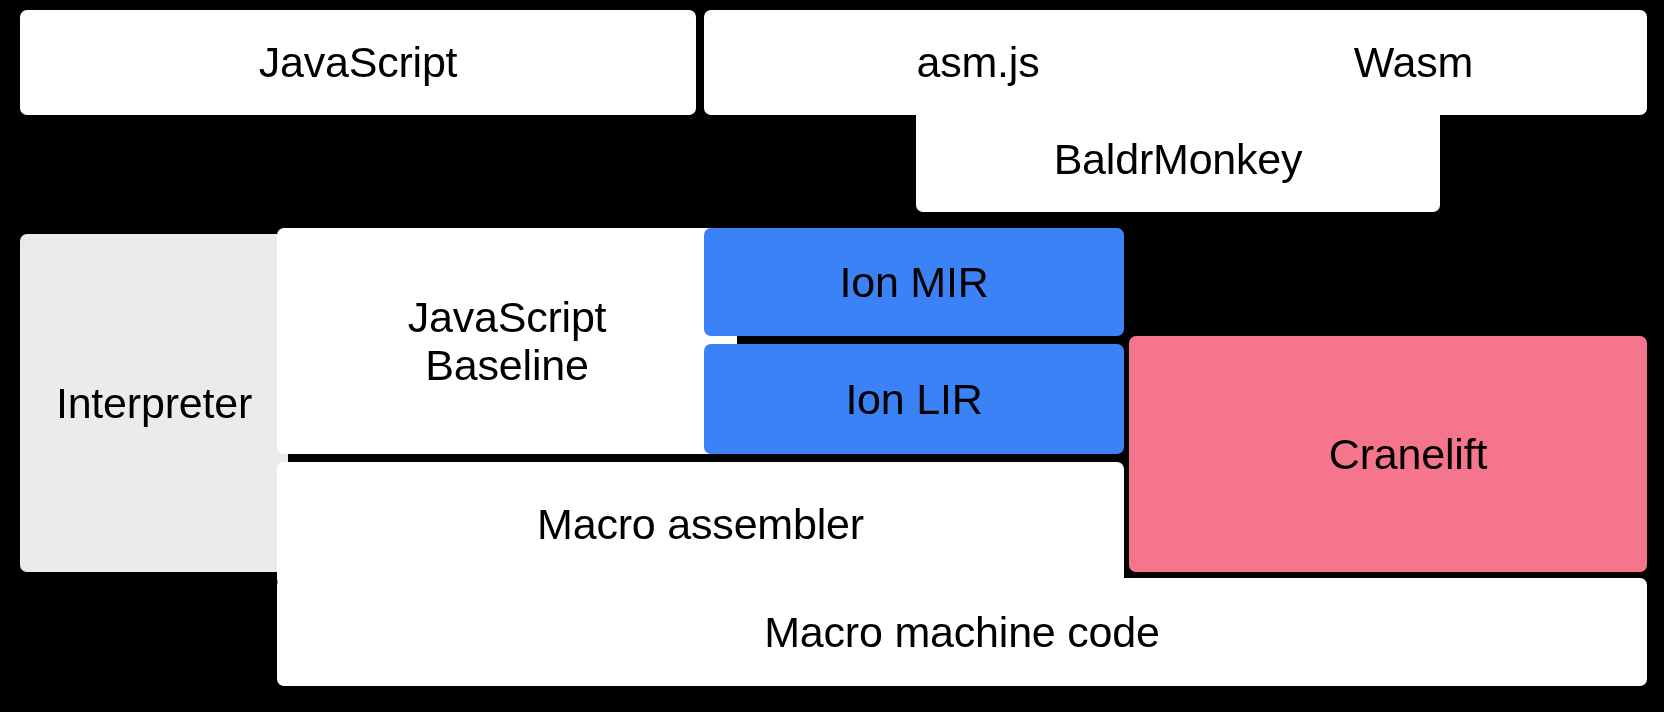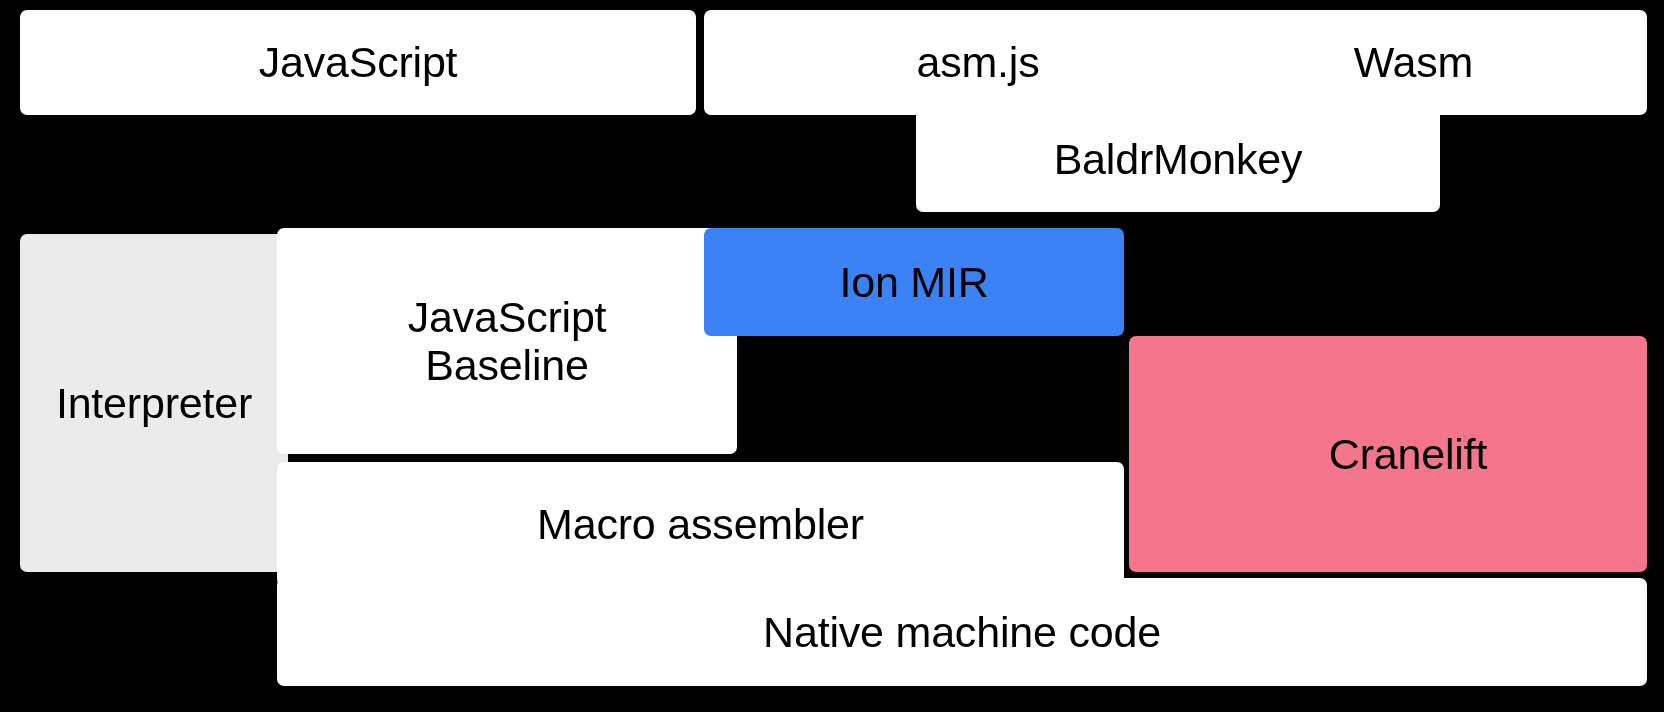--- a/index.html
+++ b/index.html
@@ -55,20 +55,21 @@
 
   <div class="node fill-white" style="left:916px; top:106px;  width:524px;  height:106px;">BaldrMonkey</div>
 
   <div class="node fill-gray" style="left:20px;  top:234px;  width:268px;  height:338px;">Interpreter</div>
 
   <div class="node fill-white" style="left:277px; top:228px;  width:460px;  height:226px;">JavaScript
 Baseline</div>
 
   <div class="node fill-green" style="left:704px; top:228px;  width:420px;  height:108px;">Ion MIR</div>
 
+  <div class="node fill-green" style="left:704px; top:344px;  width:420px;  height:110px;">Ion LIR</div>
 
   <div class="node fill-white" style="left:277px; top:462px;  width:847px;  height:124px;">Macro assembler</div>
 
   <div class="node fill-pink" style="left:1129px;top:336px;  width:518px;  height:236px;padding-left:40px;">Cranelift</div>
 
-  <div class="node fill-white" style="left:277px; top:578px;  width:1370px; height:108px;">Native machine code</div>
+  <div class="node fill-white" style="left:277px; top:578px;  width:1370px; height:108px;">Macro machine code</div>
 
 </div>
 
 </body></html>

